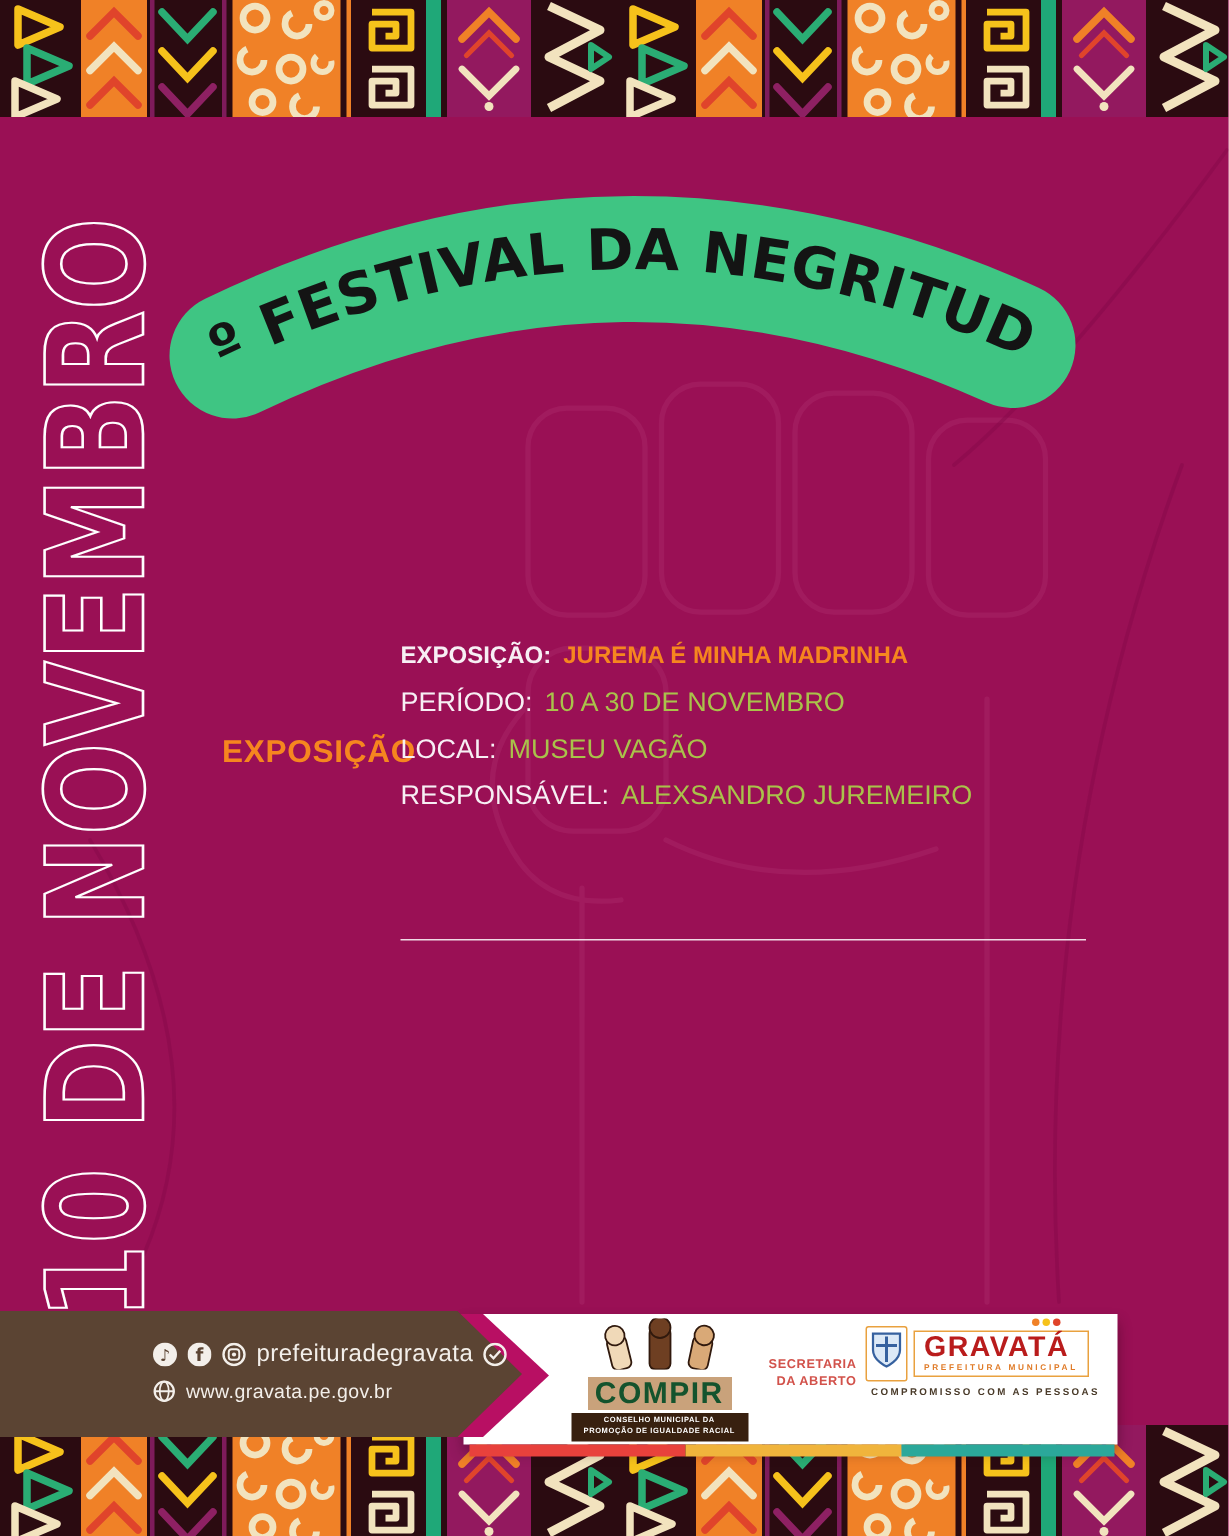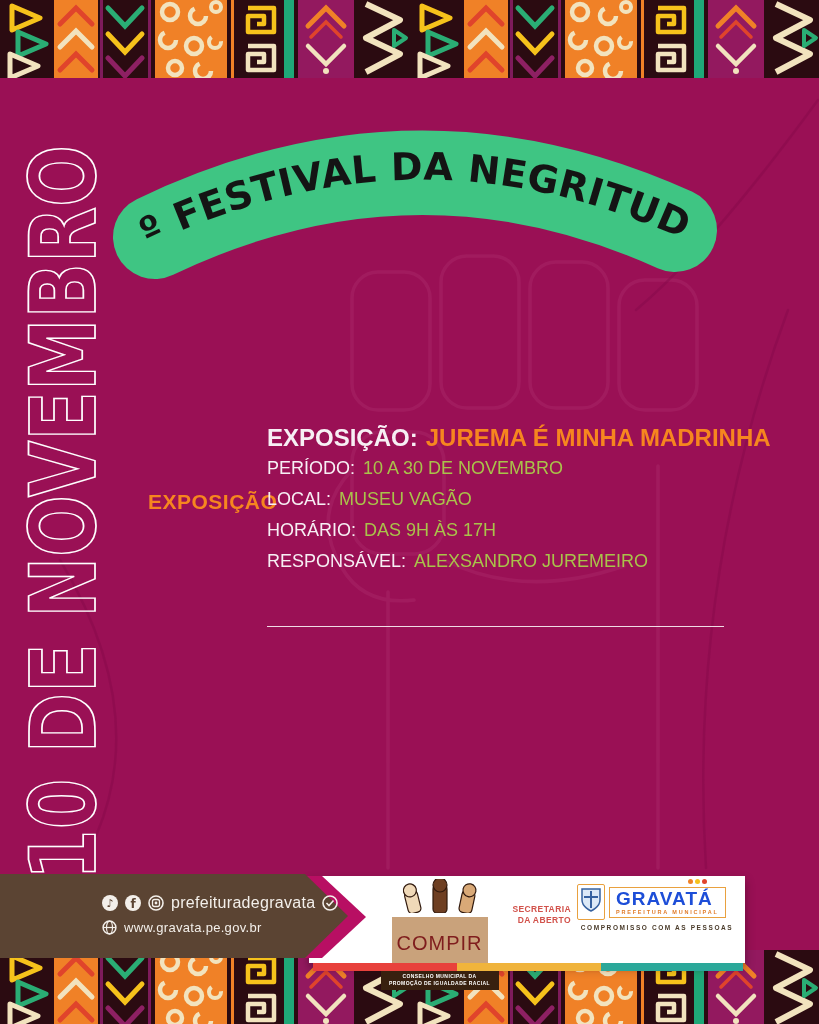--- a/index.html
+++ b/index.html
@@ -4,21 +4,21 @@
 <style>
   html,body{margin:0;padding:0;}
   .poster{position:relative;width:819px;height:1024px;background:#9A1055;overflow:hidden;
           font-family:"Liberation Sans",sans-serif;}
   .abs{position:absolute;}
   svg text{font-family:"DejaVu Sans",sans-serif;}
 
   
   .details{left:267px;top:422px;width:470px;}
   .details .row{height:31px;line-height:31px;font-size:18px;color:#F7EFF4;white-space:nowrap;}
-  .details .row.first{font-weight:bold;font-size:24px;}
+  .details .row.first{font-weight:bold;font-size:16px;}
   .details .val{color:#A9C24A;margin-left:8px;}
   .details .row.first .val{color:#F6861F;font-weight:bold;}
   .divider{left:267px;top:626px;width:457px;height:1px;background:rgba(255,255,255,.85);}
 
   
   .time-badge{left:148px;top:488px;width:120px;text-align:center;color:#F6861F;}
   .time-badge .t{font-size:46px;font-weight:bold;line-height:46px;letter-spacing:1px;}
   .time-badge .l{font-size:21px;font-weight:bold;letter-spacing:.5px;margin-top:2px;}
 
   
@@ -30,31 +30,31 @@
   
   .white-strip{left:309px;top:876px;width:436px;height:87px;background:#ffffff;z-index:4;
                box-shadow:0 5px 9px rgba(40,5,20,.45);display:flex;align-items:center;}
   .tricolor{left:313px;top:963px;width:430px;height:8px;display:flex;z-index:4;}
   .tricolor div{height:8px;}
   .tc-red{width:144px;background:#E8413C;}
   .tc-amber{width:144px;background:#F0B43C;}
   .tc-teal{width:142px;background:#2BA89A;}
 
   .compir{left:63px;top:3px;width:135px;text-align:center;position:absolute;}
-  .compir-name{display:inline-block;background:#C9A27B;color:#7f1d1d;font-weight:normal;
-               font-size:20px;line-height:20px;letter-spacing:1px;padding:16px 5px;}
+  .compir-name{display:inline-block;background:#C9A27B;color:#14532d;font-weight:bold;
+               font-size:20px;line-height:20px;letter-spacing:1px;padding:1px 5px;}
   .compir-caption{margin:2px auto 0;background:#38200F;color:#fff;font-size:5px;line-height:1.45;
                   letter-spacing:.4px;padding:2px 3px;width:112px;font-weight:bold;}
   .secretaria{left:200px;top:28px;width:62px;position:absolute;color:#D2524B;font-weight:bold;
               font-size:8.5px;line-height:1.3;text-align:right;letter-spacing:.4px;}
   .gravata{left:268px;top:8px;width:160px;position:absolute;}
   .gravata-row{display:flex;align-items:center;gap:4px;}
   .shield-box{border:1px solid #E9A13F;padding:2px;border-radius:2px;}
   .gname-box{border:1px solid #E9A13F;padding:1px 6px 2px;position:relative;}
-  .gname{color:#1d4ed8;font-weight:bold;font-size:19px;line-height:19px;letter-spacing:1px;}
+  .gname{color:#b91c1c;font-weight:bold;font-size:19px;line-height:19px;letter-spacing:1px;}
   .gsub{color:#E07B28;font-size:5.5px;letter-spacing:1.8px;font-weight:bold;margin-top:1px;}
   .flower{position:absolute;top:-9px;right:18px;display:flex;gap:2px;}
   .flower i{width:5px;height:5px;border-radius:50%;display:block;}
   .gtag{color:#4A3B2A;font-size:6.5px;font-weight:bold;letter-spacing:1.6px;margin-top:4px;text-align:center;width:160px;}
 </style>
 </head>
 <body>
 
 <div class="poster">
 
@@ -134,21 +134,20 @@
   </svg>
 
   <div class="abs time-badge">
     <div class="l">EXPOSIÇÃO</div>
   </div>
 
   <div class="abs details">
     <div class="row first"><span>EXPOSIÇÃO:</span><span class="val">JUREMA É MINHA MADRINHA</span></div>
     <div class="row"><span>PERÍODO:</span><span class="val">10 A  30 DE NOVEMBRO</span></div>
     <div class="row"><span>LOCAL:</span><span class="val">MUSEU VAGÃO</span></div>
-    <div class="row"><span>HORÁRIO:</span><span class="val">DAS 9H ÀS 17H</span></div>
     <div class="row"><span>RESPONSÁVEL:</span><span class="val">ALEXSANDRO JUREMEIRO</span></div>
   </div>
   <div class="abs divider"></div>
 
   <svg class="abs" style="left:0;top:950px;" width="819" height="74">
     <rect width="819" height="74" fill="url(#tribal-tile)"></rect>
   </svg>
 
   <div class="abs white-strip">
 

